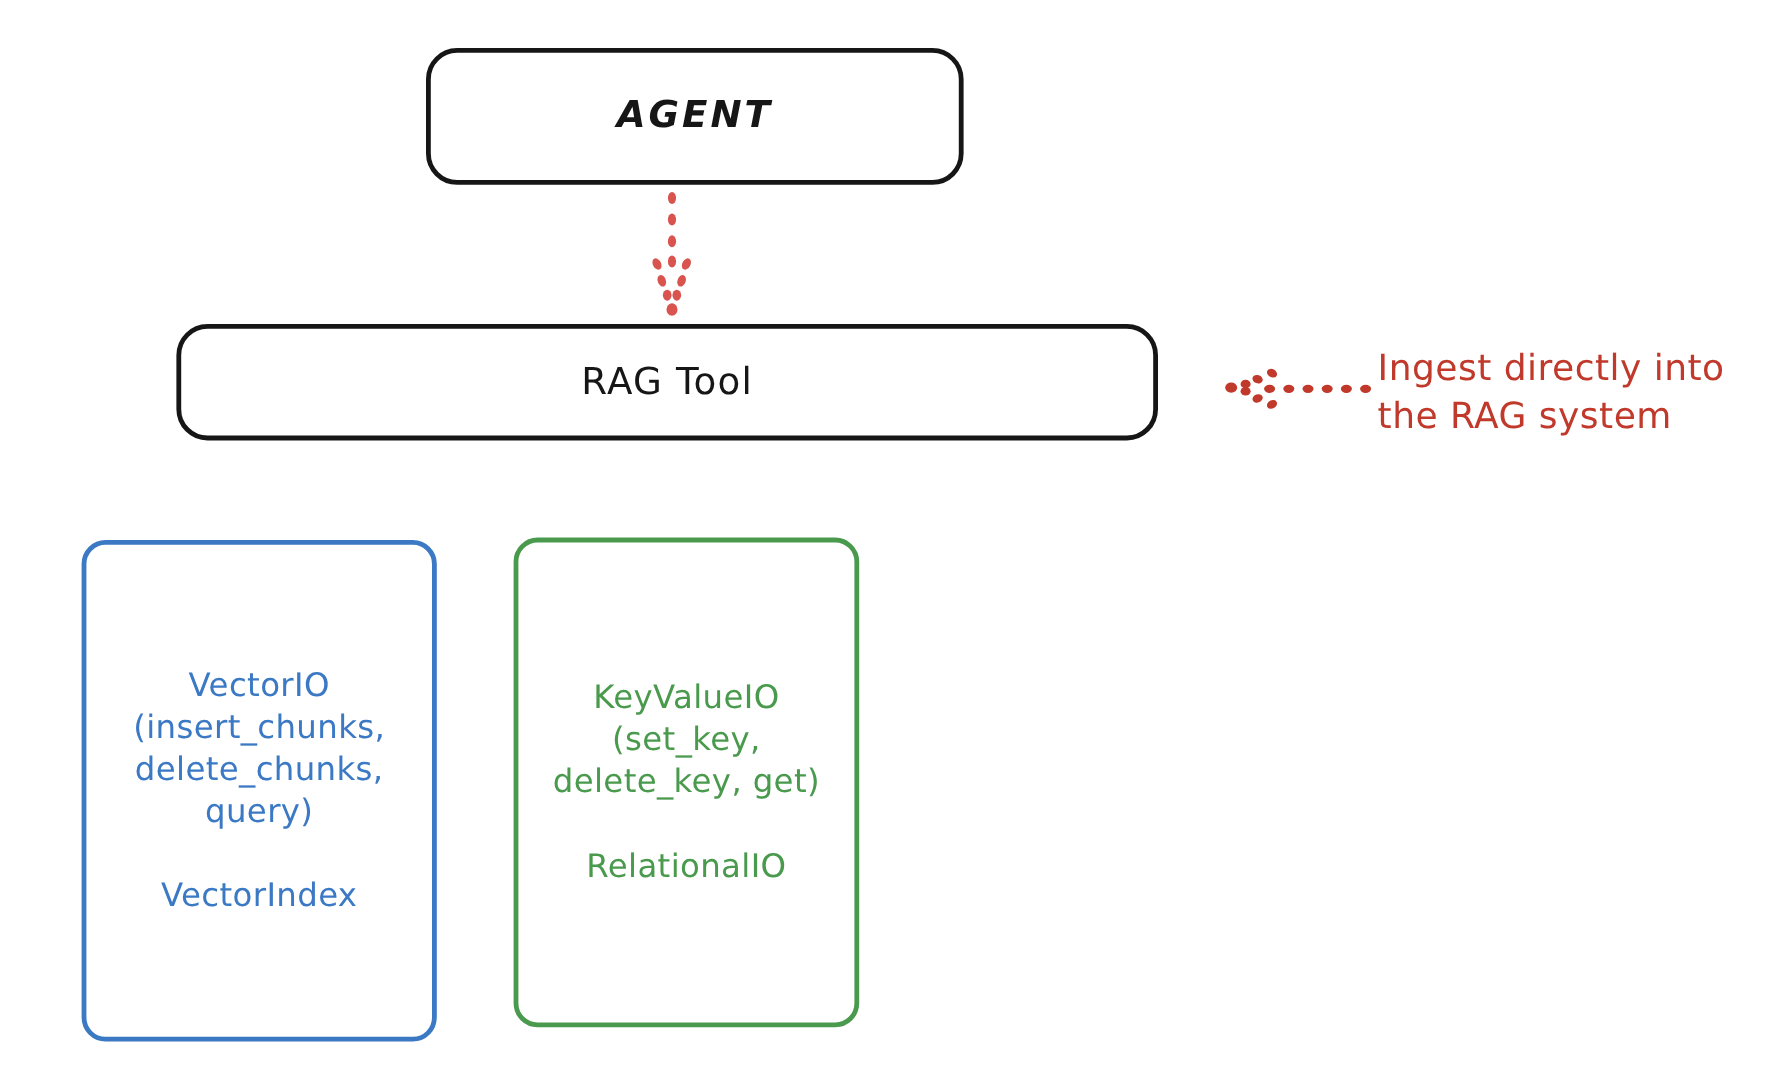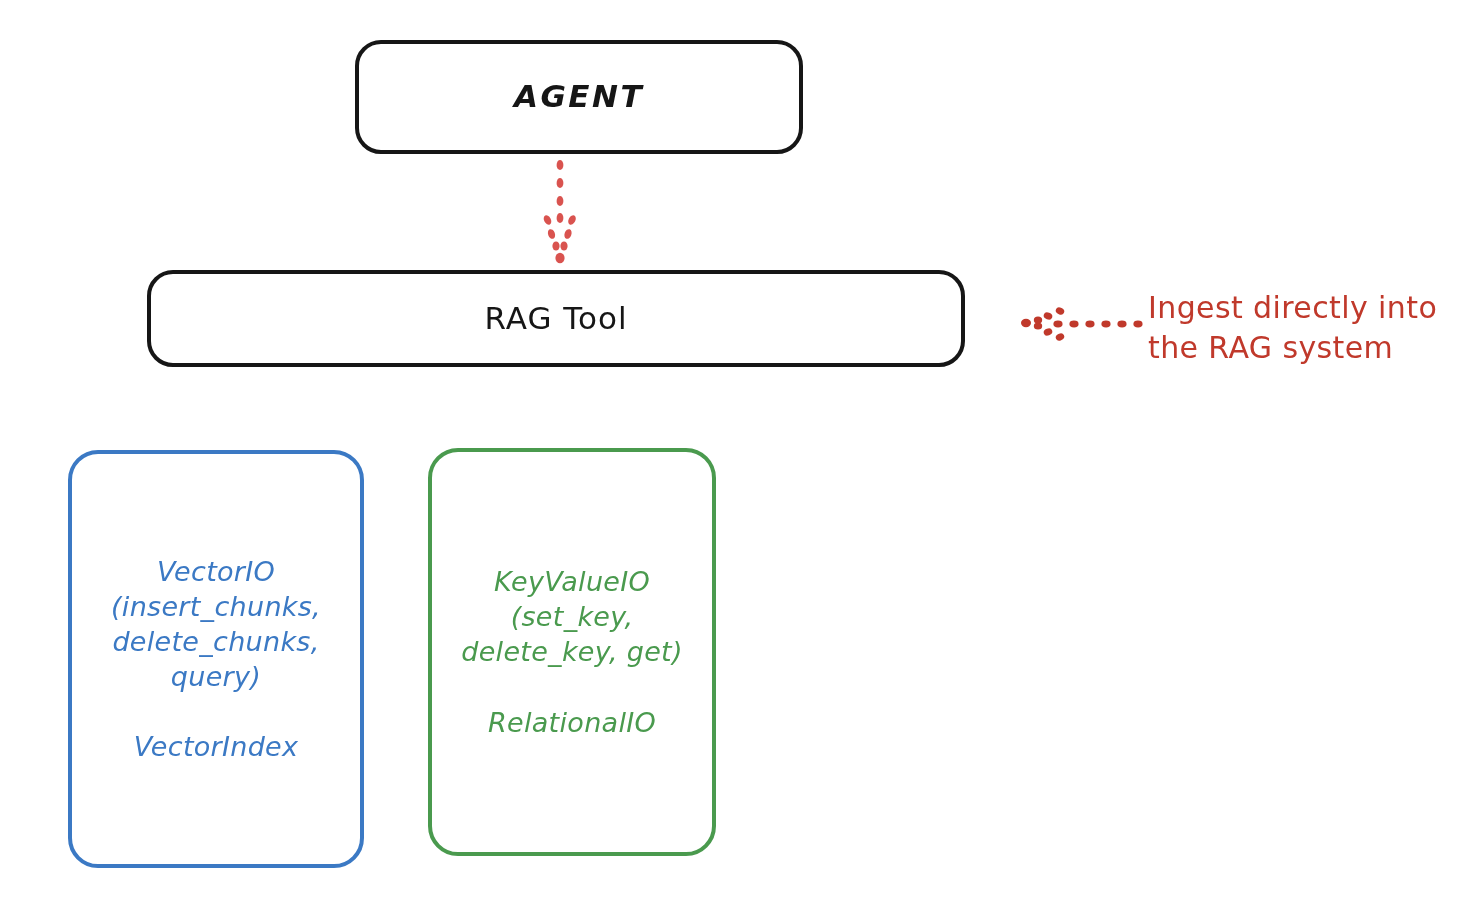--- a/index.html
+++ b/index.html
@@ -54,24 +54,23 @@
     font-size: 31px;
   }
 
   #ragtool-node { left: 147px; top: 270px; width: 818px; height: 97px; }
   #ragtool-node .label { font-size: 31px; font-weight: 400; letter-spacing: 1px; }
 
   
   .node-leaf {
     border-width: 4.5px;
     border-style: solid;
-    border-radius: 30px;
+    border-radius: 20px;
     align-items: center;
     padding: 8px 6px;
-    font-style: italic;
   }
   .node-leaf .label {
     font-size: 27px;
     line-height: 1.30;
     letter-spacing: 0.3px;
     font-weight: 400;
   }
 
   #vector-node {
     left: 68px; top: 450px; width: 296px; height: 418px;

